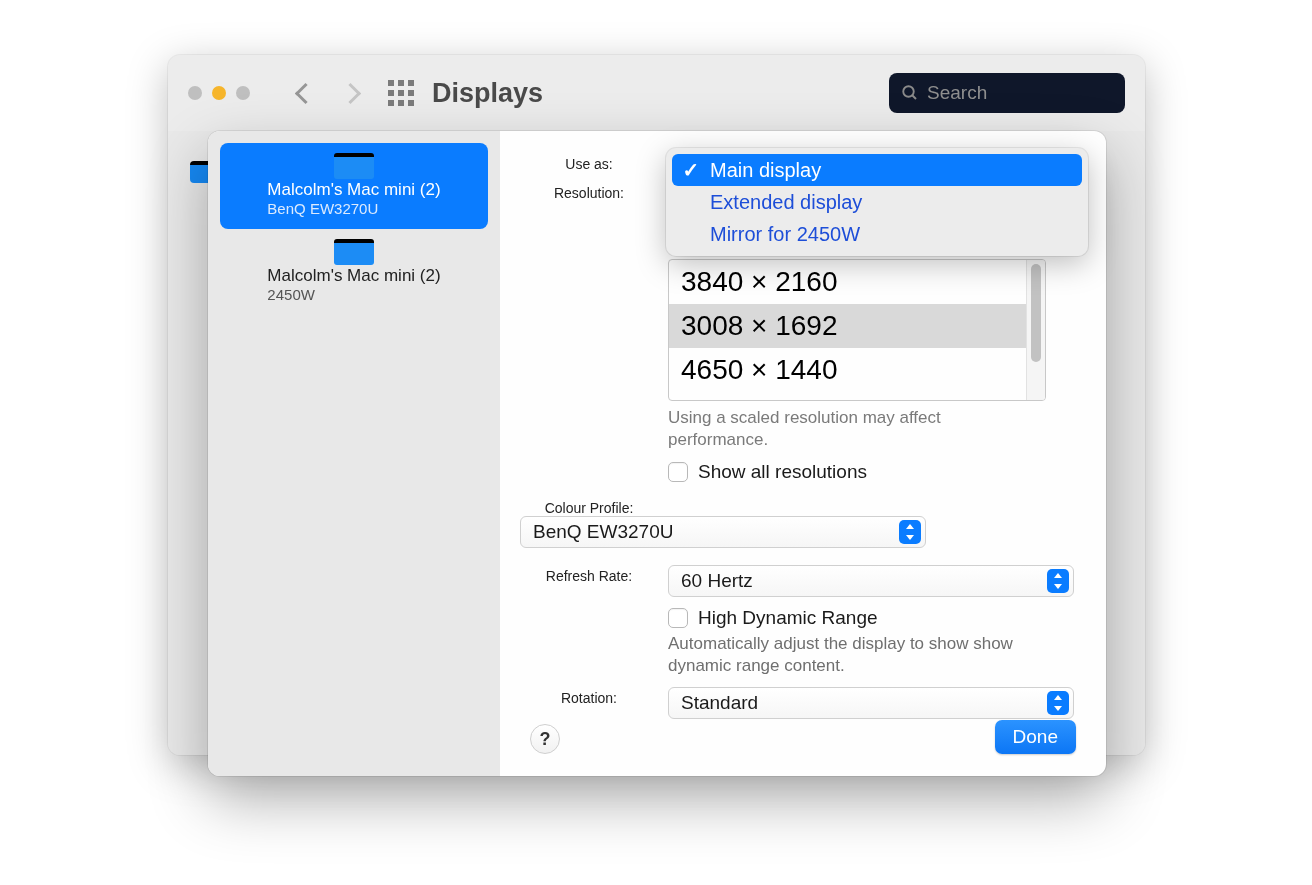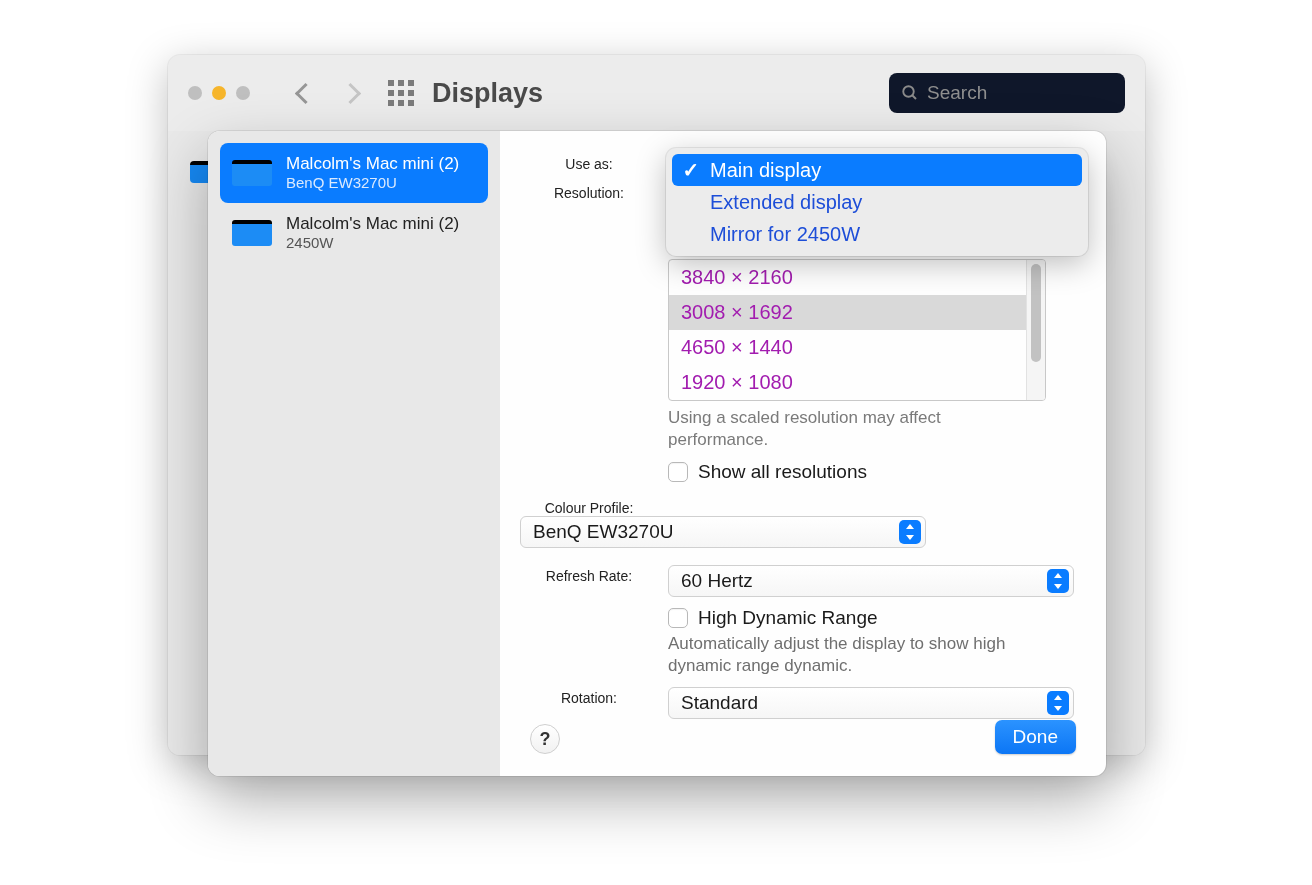--- a/index.html
+++ b/index.html
@@ -73,24 +73,25 @@
     overflow: visible;
   }
   .sheet-sidebar {
     width: 292px;
     background: #e8e8e8;
     border-top-left-radius: 12px;
     border-bottom-left-radius: 12px;
     padding: 12px;
   }
   .sidebar-item {
-    display: flex; align-items: center; gap: 14px;
+    display: flex; align-items: center; 
     padding: 10px 12px;
     border-radius: 8px;
     cursor: default;
+    flex-direction: column;
   }
   .sidebar-item.selected { background: #0a7cff; }
   .sidebar-item .thumb {
     width: 40px; height: 26px; border-radius: 3px;
     background: linear-gradient(#000 0 15%, #1c8cf5 15% 100%);
     flex-shrink: 0;
   }
   .sidebar-item .txt { display: flex; flex-direction: column; line-height: 1.25; }
   .sidebar-item .title { font-size: 17px; color: #222; }
   .sidebar-item .sub   { font-size: 15px; color: #555; }
@@ -110,21 +111,21 @@
   
   .res-list {
     border: 1px solid #c8c8c8;
     border-radius: 4px;
     height: 142px;
     width: 378px;
     display: flex;
     overflow: hidden;
   }
   .res-list .items { flex: 1; overflow: hidden; }
-  .res-list .item { font-size: 20px; padding: 6px 12px; color: #a21caf; }
+  .res-list .item { font-size: 28px; padding: 6px 12px; color: #000000; }
   .res-list .item.selected { background: #d9d9d9; }
   .res-list .scrollbar {
     width: 19px; background: #f5f5f5; border-left: 1px solid #e2e2e2;
     position: relative;
   }
   .res-list .scrollbar::after {
     content: ""; position: absolute; top: 4px; left: 4px; right: 4px; height: 98px;
     background: #c2c2c2; border-radius: 6px;
   }
 
@@ -312,21 +313,21 @@
       </div>
     </div>
 
     <div class="form-row" style="margin-top:6px;">
       <div class="label"></div>
       <div class="field">
         <div class="checkbox-row" style="margin-top:0;">
           <div class="checkbox"></div>
           <div class="checkbox-label">High Dynamic Range</div>
         </div>
-        <div class="hdr-desc">Automatically adjust the display to show high dynamic range dynamic.</div>
+        <div class="hdr-desc">Automatically adjust the display to show show dynamic range content.</div>
       </div>
     </div>
 
     <div class="form-row" style="margin-top:10px;">
       <div class="label">Rotation:</div>
       <div class="field">
         <div class="select">
           <span>Standard</span>
           <div class="stepper"></div>
         </div>

